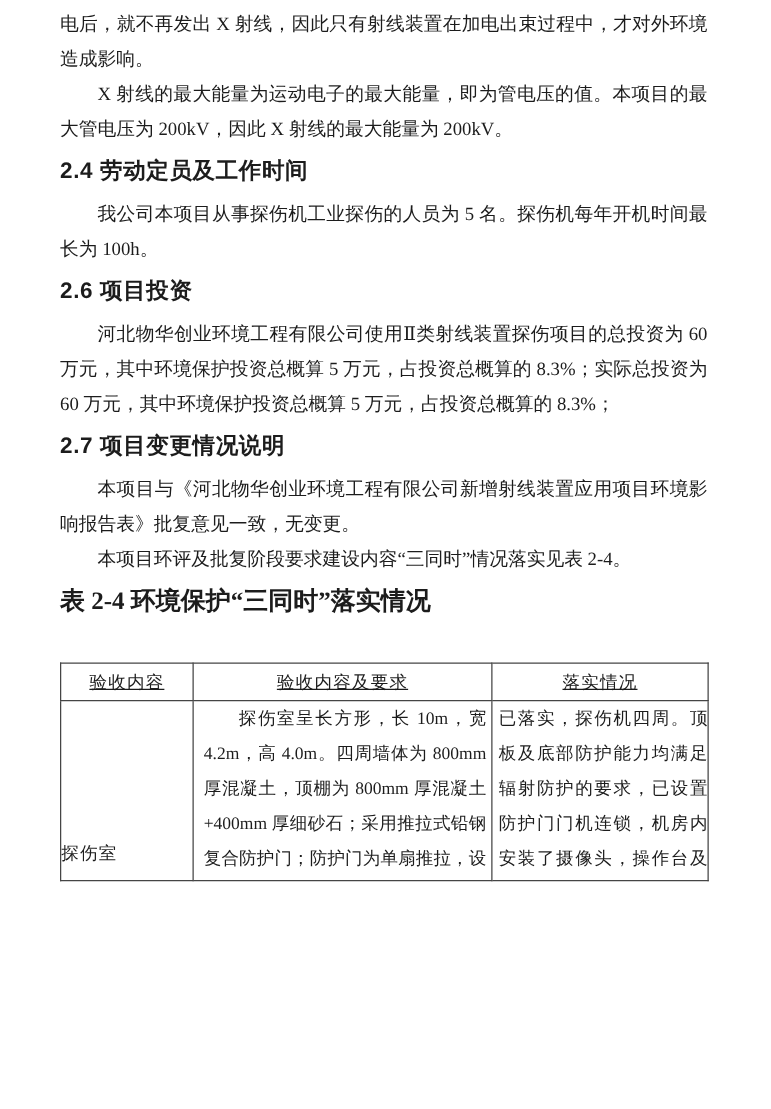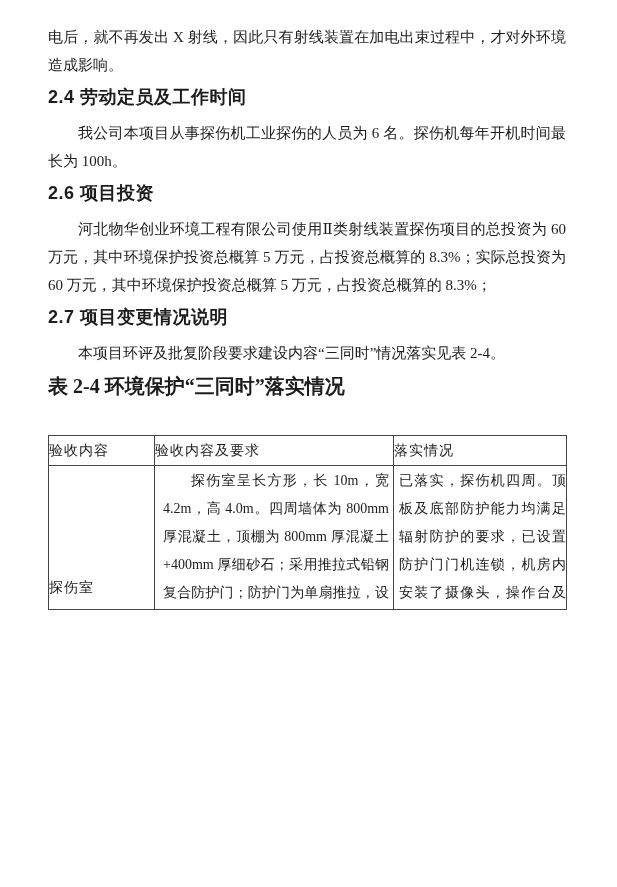--- a/index.html
+++ b/index.html
@@ -12,21 +12,21 @@
     overflow: hidden;
     margin: 0 auto;
     color: #1c1c1c;
     font-family: "Liberation Serif", "DejaVu Serif", serif;
   }
   .content {
     position: absolute;
     left: 48px;
     top: 0;
     width: 518px;
-    padding-top: 23px;
+    padding-top: 6px;
   }
   .para {
     font-size: 15px;
     line-height: 28px;
     text-align: justify;
     text-justify: inter-ideograph;
   }
   .para.indent { text-indent: 2em; }
   .sec-heading {
     font-family: "Liberation Sans", "DejaVu Sans", sans-serif;
@@ -48,23 +48,24 @@
     table-layout: fixed;
     width: 518px;
   }
   table.acceptance th, table.acceptance td {
     border: 1px solid #454545;
     font-weight: normal;
     font-size: 14px;
   }
   table.acceptance th {
     height: 30px;
-    text-align: left;
+    text-align: center;
     vertical-align: middle;
     letter-spacing: 1px;
+    text-decoration: underline;
   }
   td.cell-item {
     height: 144px;
     vertical-align: bottom;
     padding-bottom: 12px;
     letter-spacing: 1px;
   }
   td.cell-req, td.cell-impl { vertical-align: top; }
   .cell-clip {
     max-height: 142px;
@@ -77,29 +78,31 @@
   td.cell-impl .cell-clip { padding: 1px 0 0 5px; }
 </style>
 </head>
 <body>
 
 <div class="page">
   <div class="content">
 
     <p class="para">电后，就不再发出 X 射线，因此只有射线装置在加电出束过程中，才对外环境造成影响。</p>
 
+    <p class="para indent">X 射线的最大能量为运动电子的最大能量，即为管电压的值。本项目的最大管电压为 200kV，因此 X 射线的最大能量为 200kV。</p>
 
     <div class="sec-heading">2.4 劳动定员及工作时间</div>
-    <p class="para indent">我公司本项目从事探伤机工业探伤的人员为 6 名。探伤机每年开机时间最长为 100h。</p>
+    <p class="para indent">我公司本项目从事探伤机工业探伤的人员为 5 名。探伤机每年开机时间最长为 100h。</p>
 
 
     <div class="sec-heading">2.6 项目投资</div>
     <p class="para indent">河北物华创业环境工程有限公司使用Ⅱ类射线装置探伤项目的总投资为 60 万元，其中环境保护投资总概算 5 万元，占投资总概算的 8.3%；实际总投资为 60 万元，其中环境保护投资总概算 5 万元，占投资总概算的 8.3%；</p>
 
     <div class="sec-heading">2.7 项目变更情况说明</div>
+    <p class="para indent">本项目与《河北物华创业环境工程有限公司新增射线装置应用项目环境影响报告表》批复意见一致，无变更。</p>
 
     <p class="para indent">本项目环评及批复阶段要求建设内容“三同时”情况落实见表 2-4。</p>
 
     <div class="table-caption">表 2-4 环境保护“三同时”落实情况</div>
 
     <table class="acceptance">
       <colgroup>
         <col style="width:106px">
         <col style="width:239px">
         <col style="width:173px">

